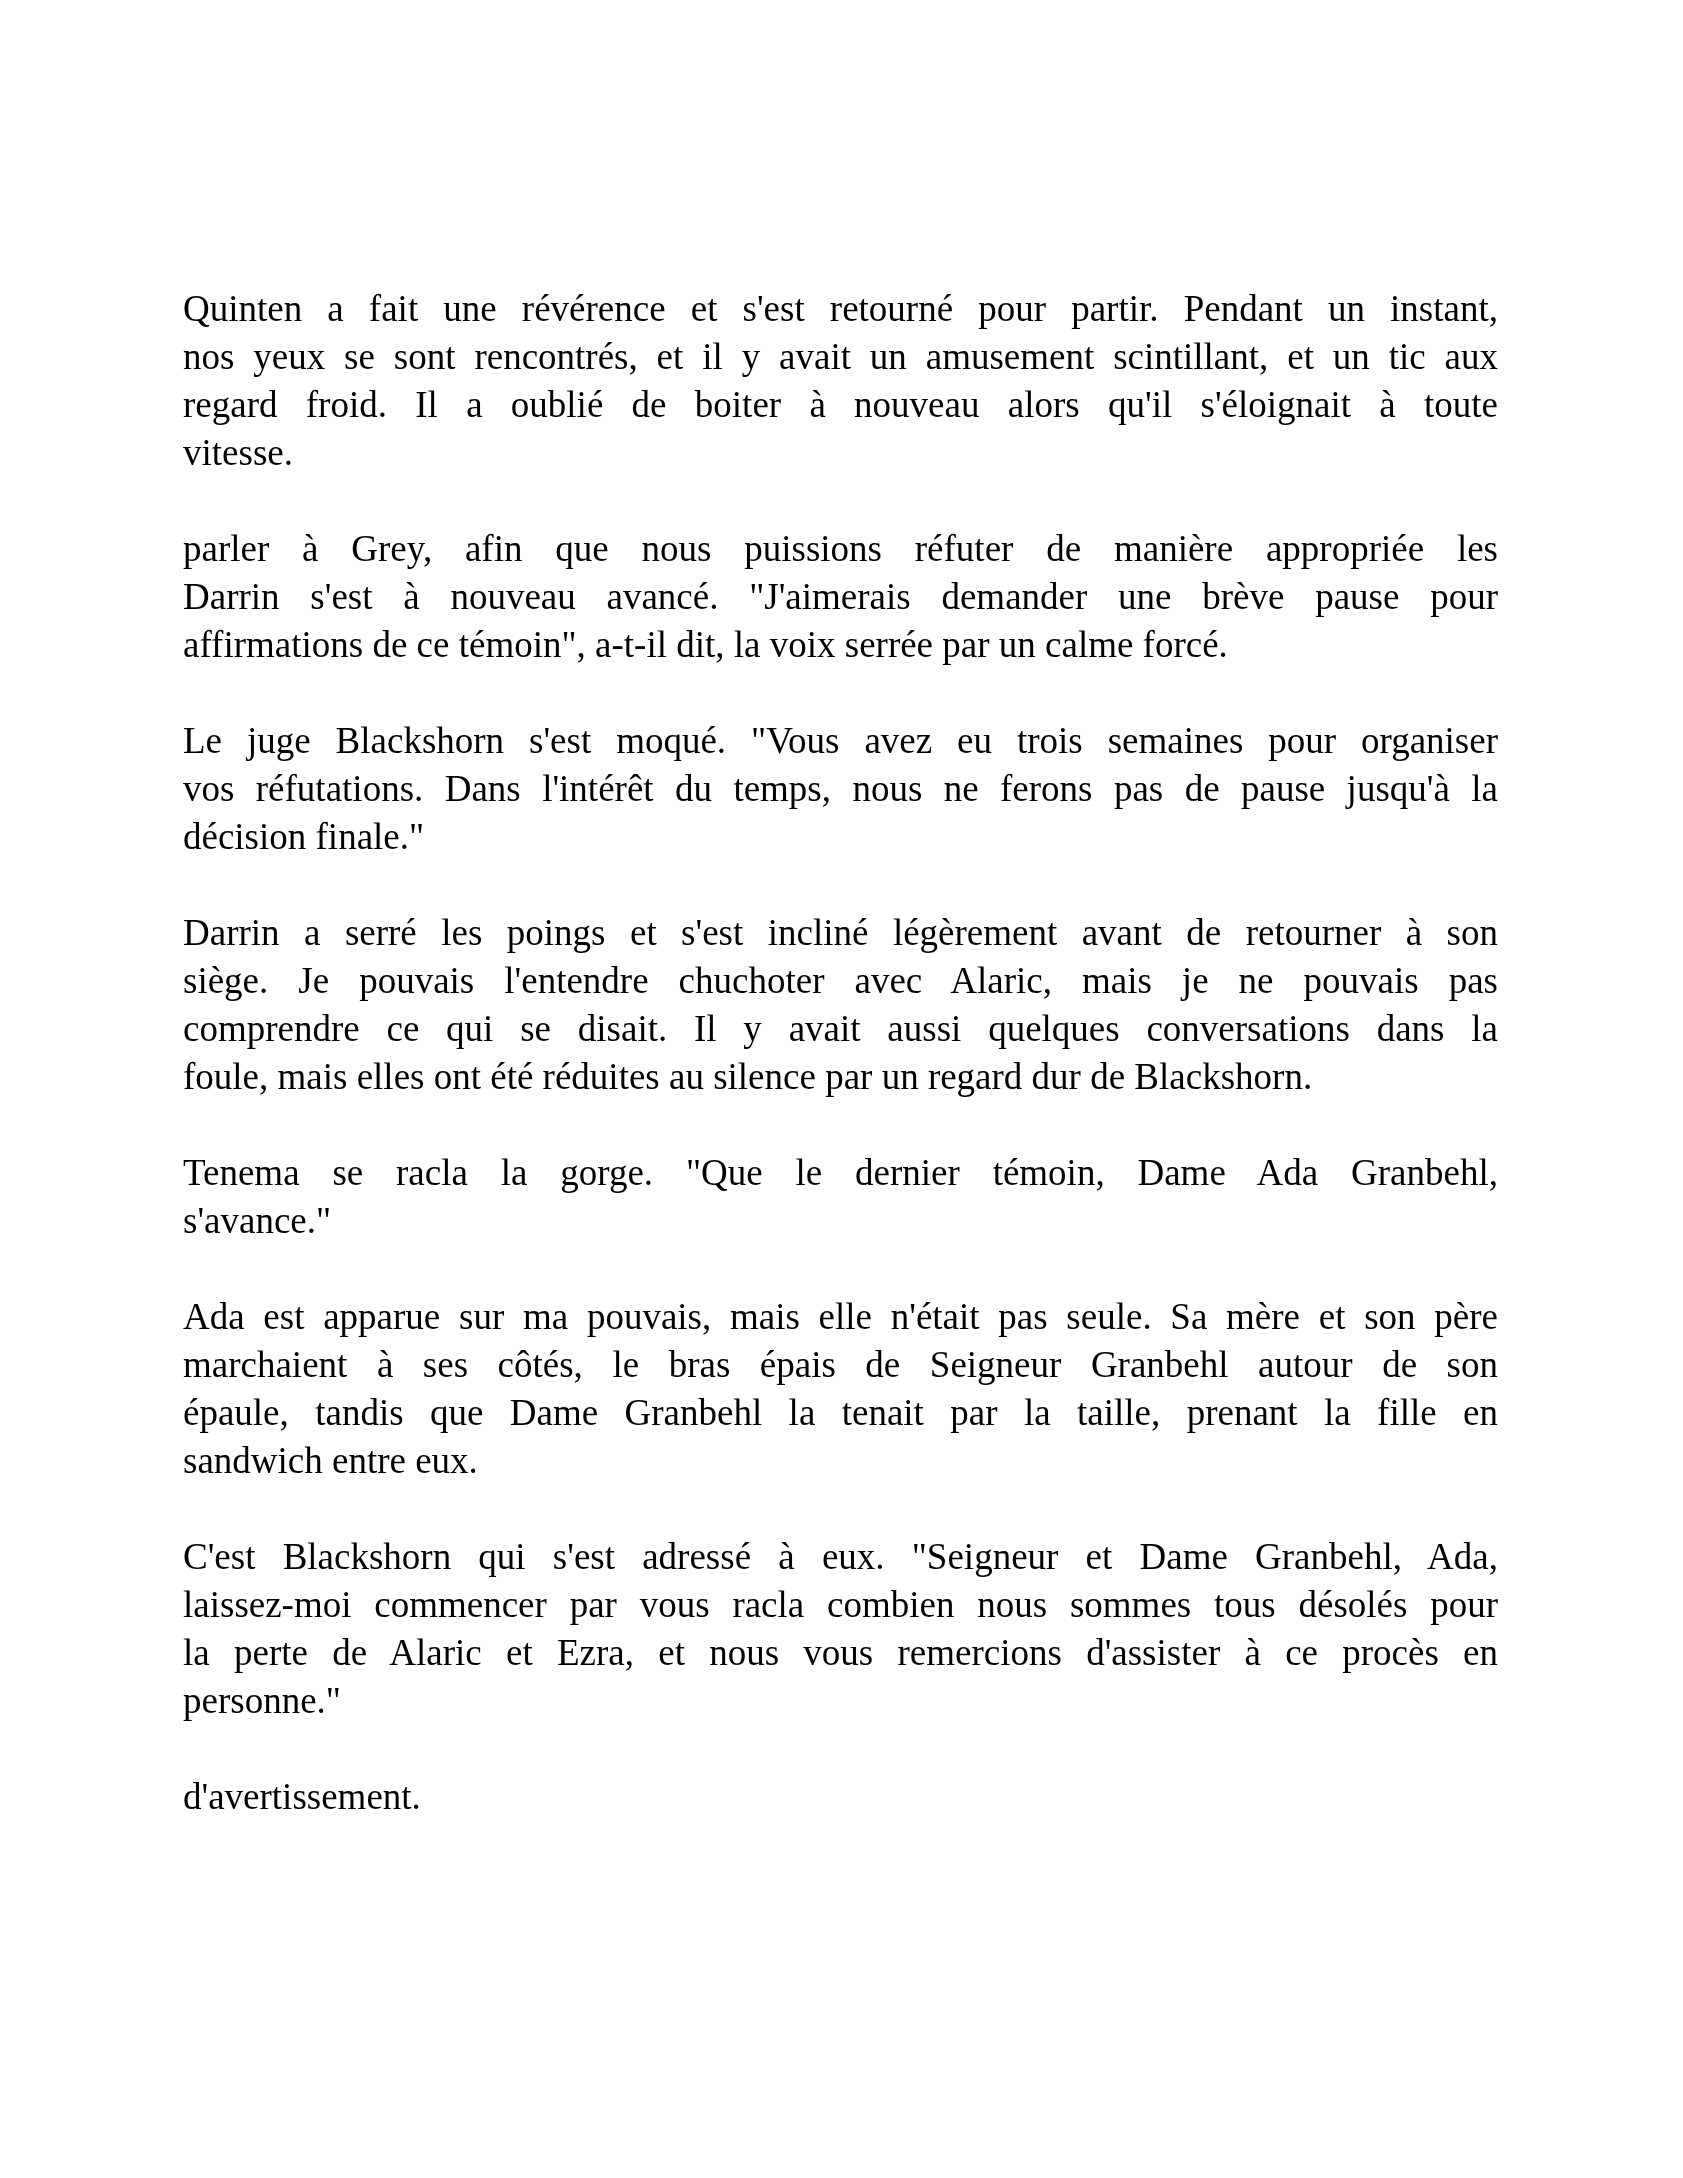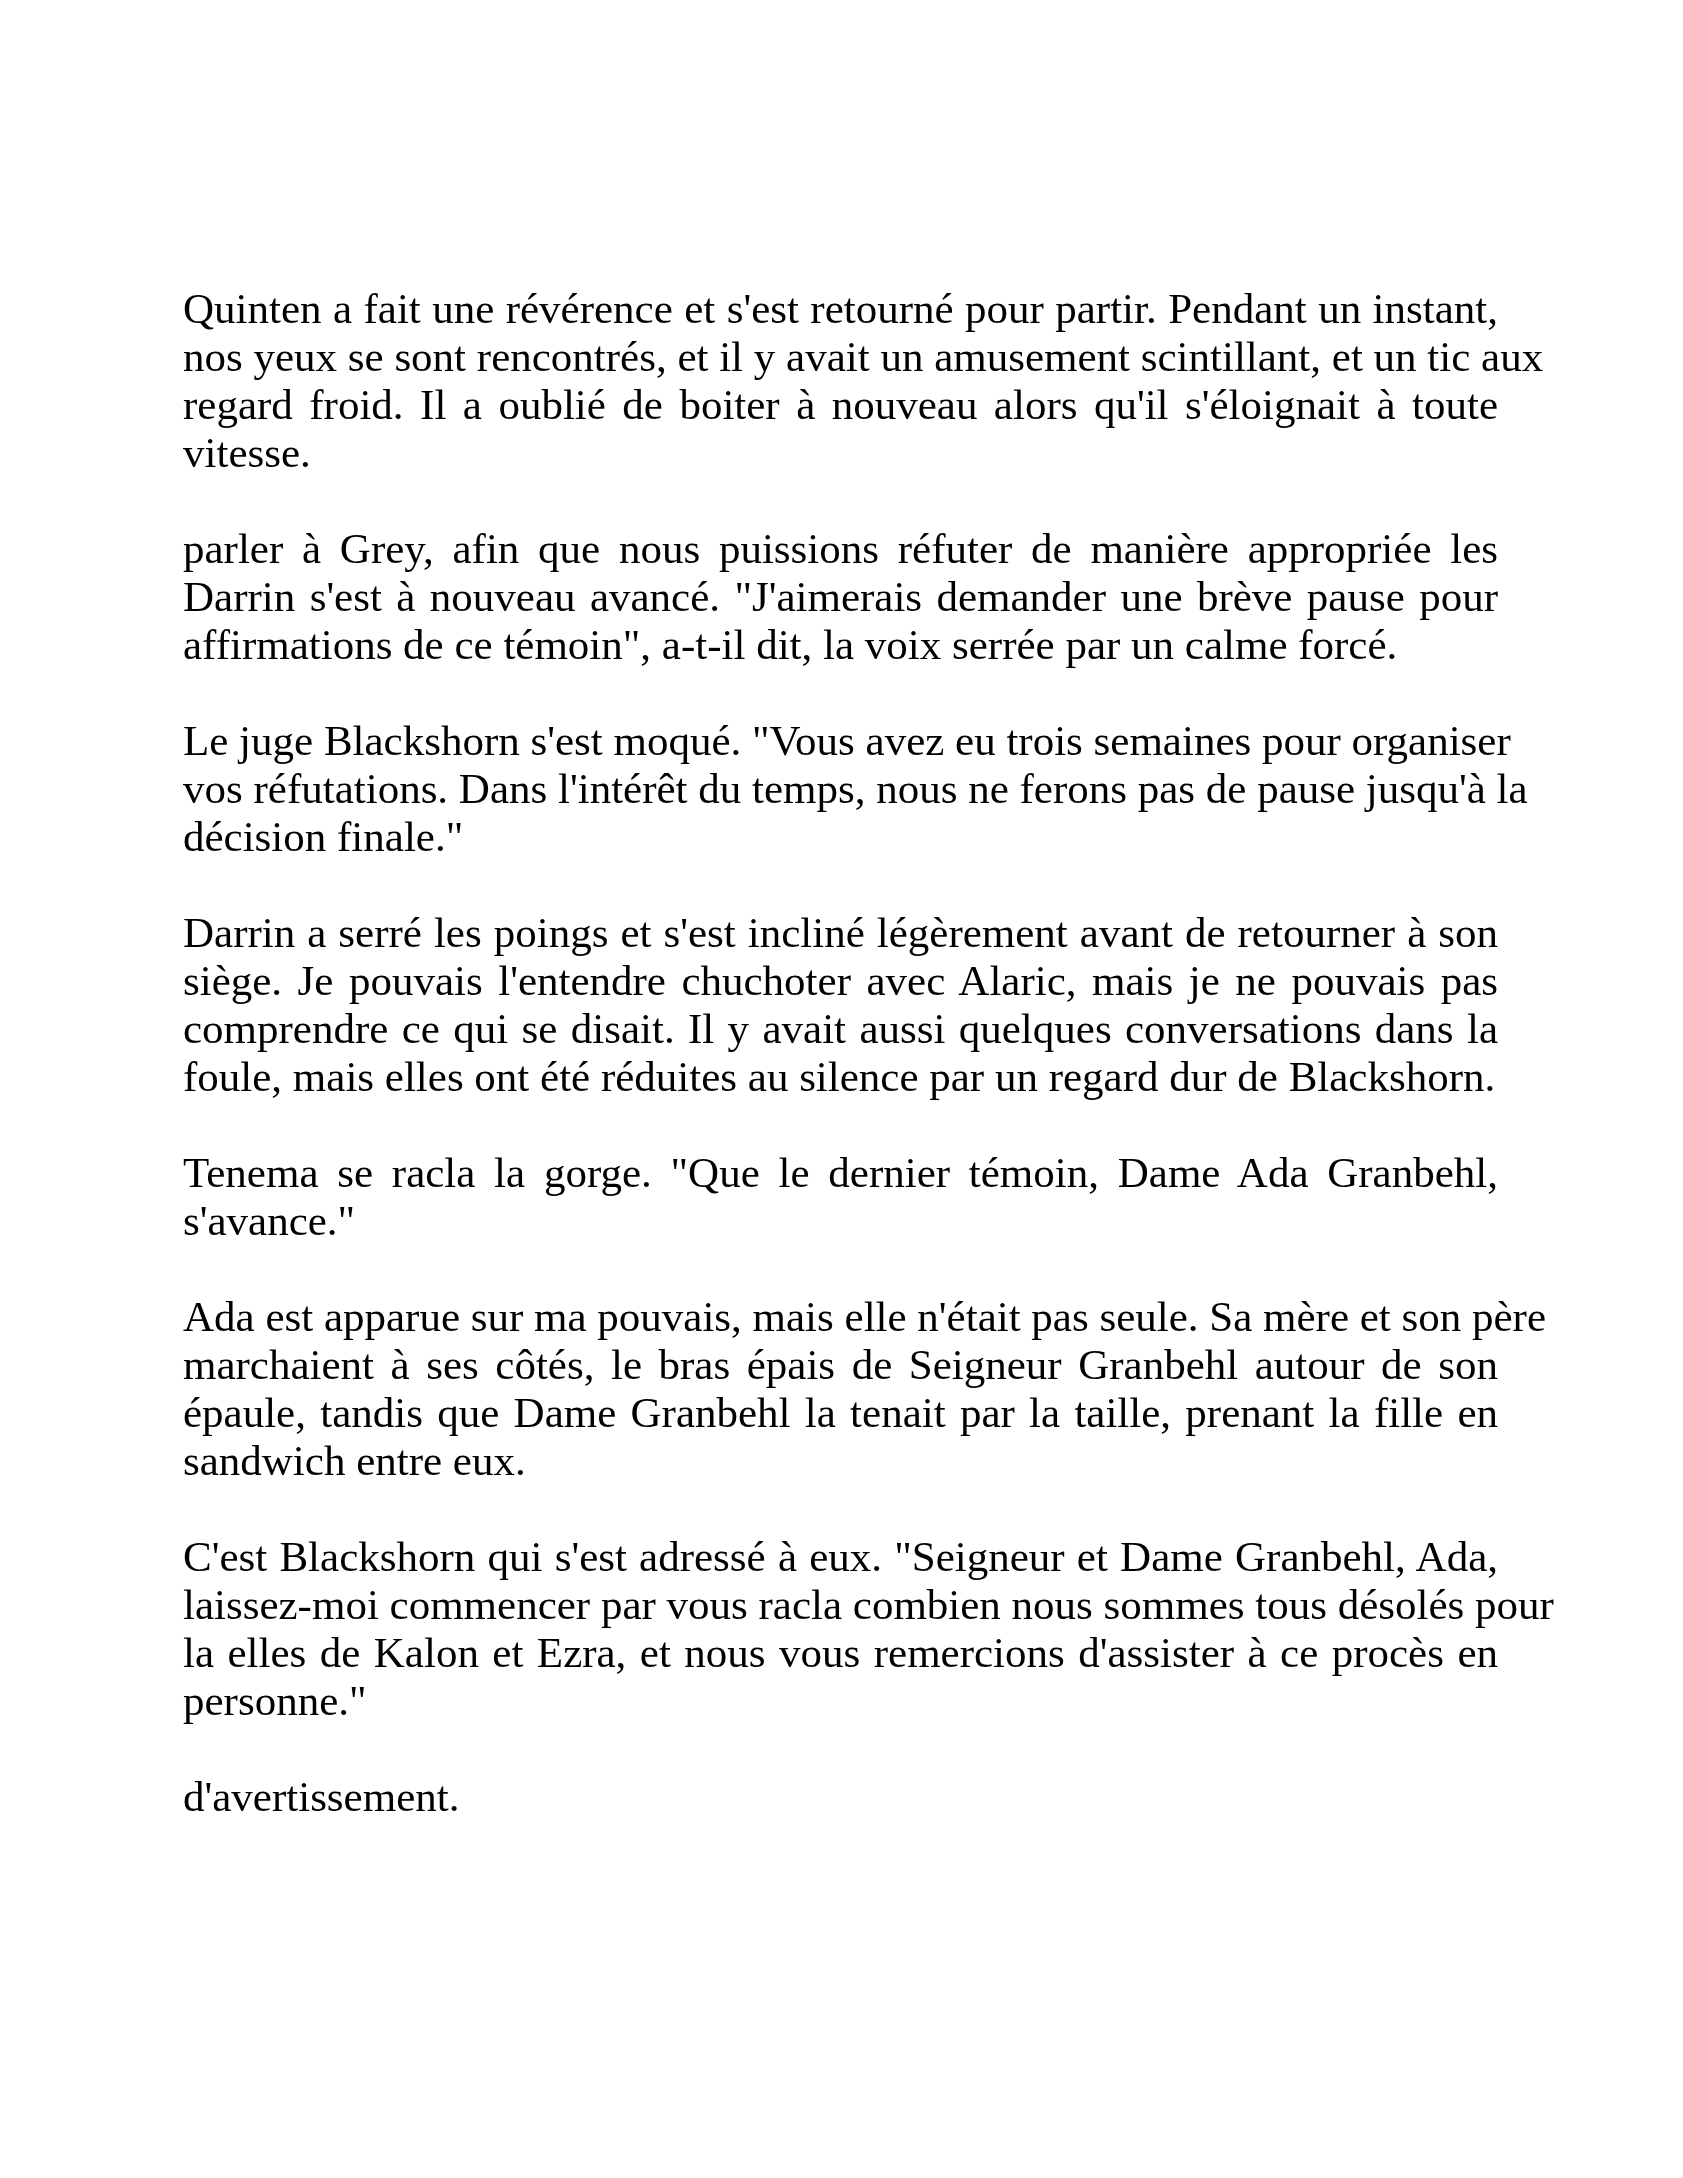--- a/index.html
+++ b/index.html
@@ -12,21 +12,21 @@
       height: 2178px;
       position: relative;
       overflow: hidden;
     }
     .page {
       position: absolute;
       left: 183px;
       top: 285px;
       width: 1315px;
       font-family: "Liberation Serif", "DejaVu Serif", serif;
-      font-size: 43px;
+      font-size: 37px;
       line-height: 48px;
       color: #000000;
     }
     .para {
       margin: 0 0 48px 0;
     }
     .line {
       display: block;
       white-space: nowrap;
       text-align: justify;
@@ -78,21 +78,21 @@
   <p class="para">
     <span class="line">Ada est apparue sur ma pouvais, mais elle n'était pas seule. Sa mère et son père</span>
     <span class="line">marchaient à ses côtés, le bras épais de Seigneur Granbehl autour de son</span>
     <span class="line">épaule, tandis que Dame Granbehl la tenait par la taille, prenant la fille en</span>
     <span class="line last">sandwich entre eux.</span>
   </p>
 
   <p class="para">
     <span class="line">C'est Blackshorn qui s'est adressé à eux. "Seigneur et Dame Granbehl, Ada,</span>
     <span class="line">laissez-moi commencer par vous racla combien nous sommes tous désolés pour</span>
-    <span class="line">la elles de Kalon et Ezra, et nous vous remercions d'assister à ce procès en</span>
+    <span class="line">la perte de Alaric et Ezra, et nous vous remercions d'assister à ce procès en</span>
     <span class="line last">personne."</span>
   </p>
 
   <p class="para">
     <span class="line last">d'avertissement.</span>
   </p>
 
 </div>
 
 

